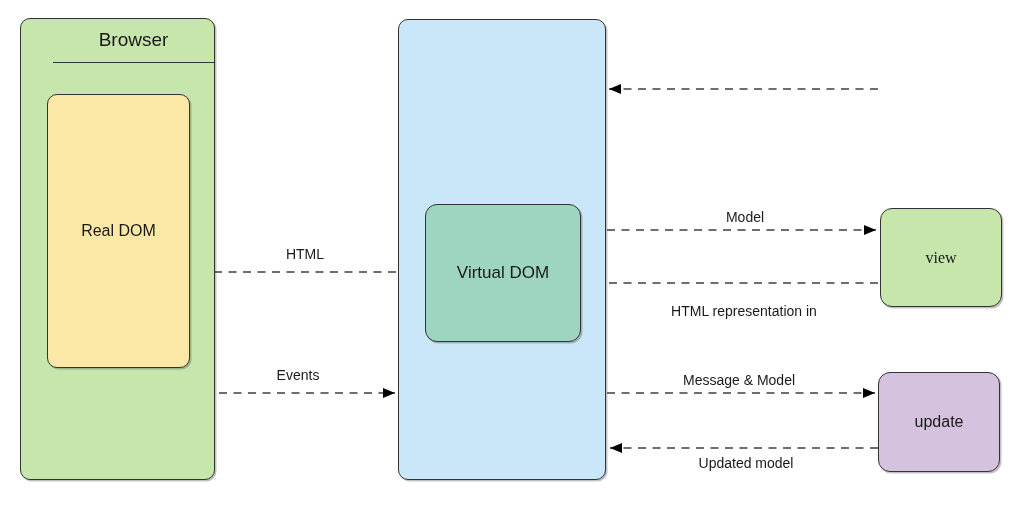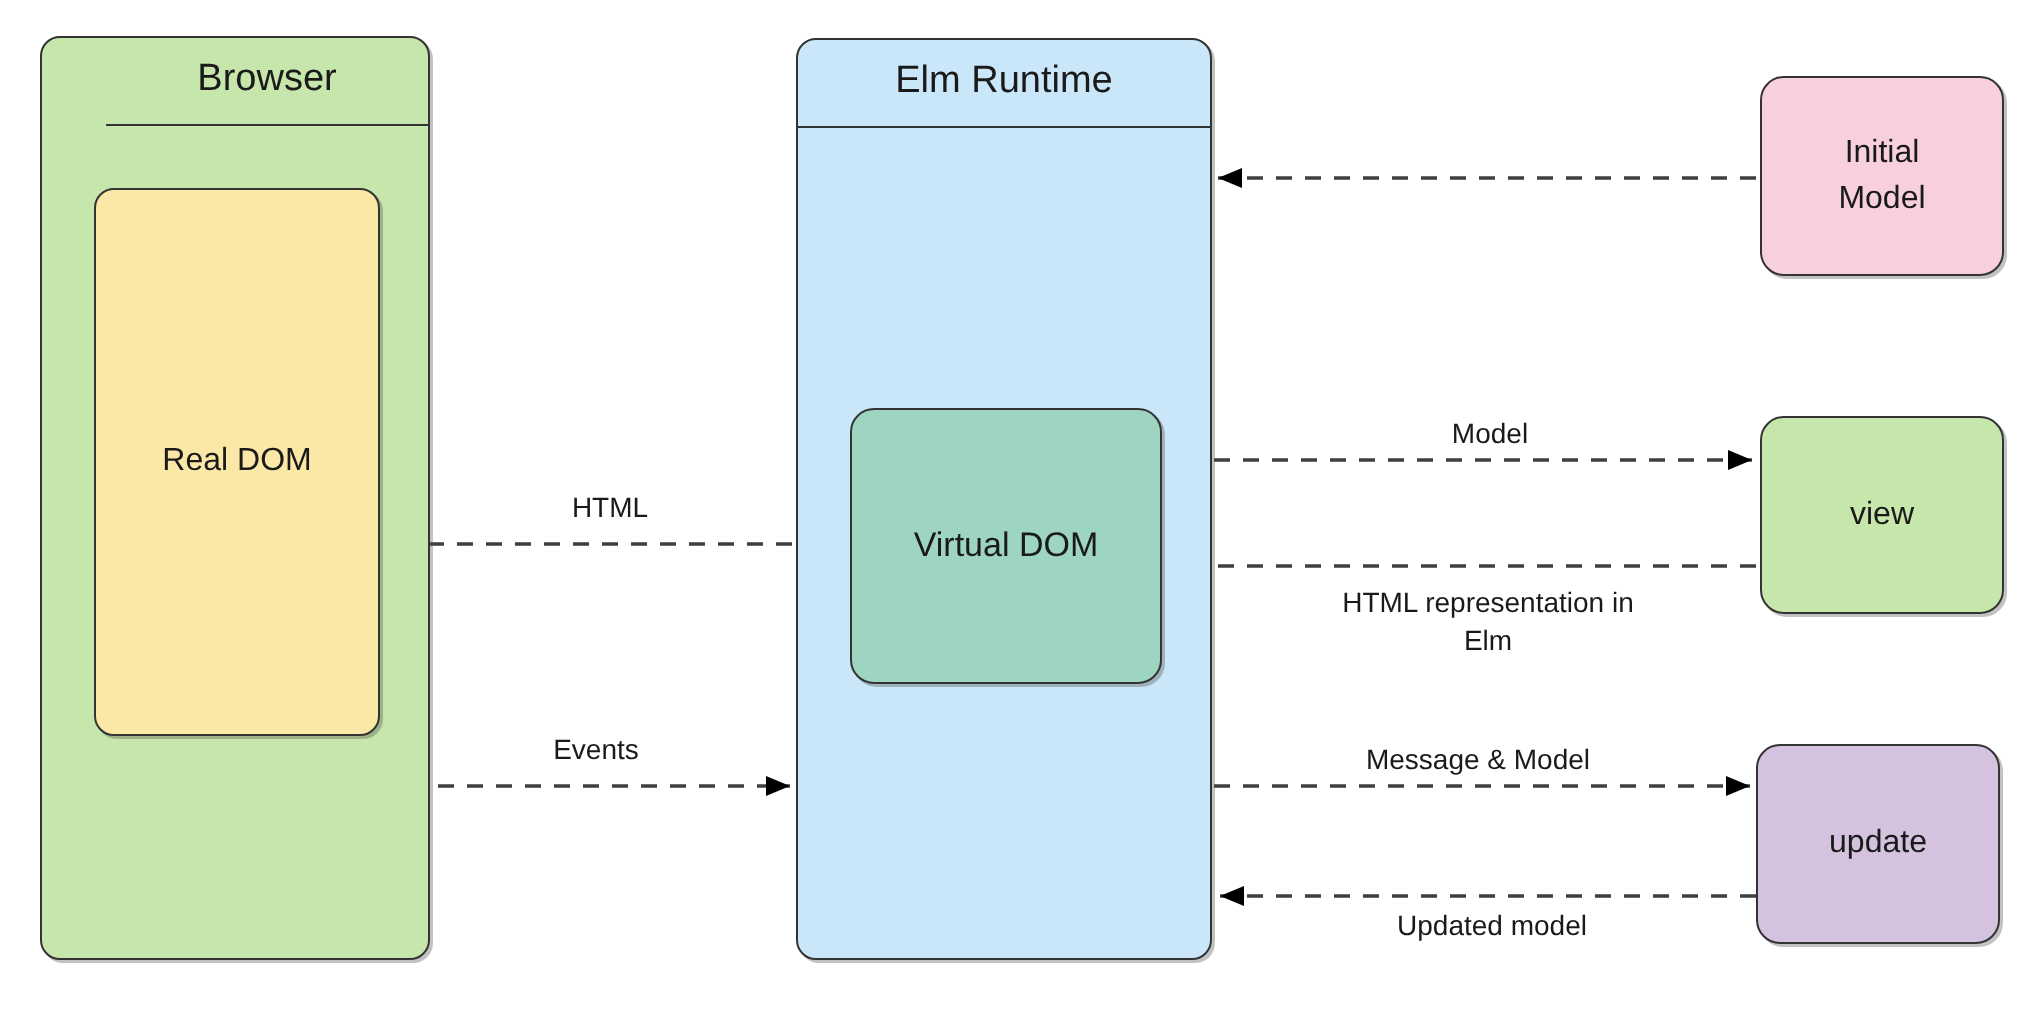--- a/index.html
+++ b/index.html
@@ -89,46 +89,41 @@
   </svg>
 
   <div class="box container-box" style="left: 20px; top: 18px; width: 195px; height: 462px; background: rgb(198, 230, 171); padding-left: 32px;">
     <div class="box-header">Browser</div>
     <div class="box leaf-box" style="left: 26px; top: 75px; width: 143px; height: 274px; border-radius: 10px; background: rgb(251, 232, 166);">
       <span>Real DOM</span>
     </div>
   </div>
 
   <div class="box container-box" style="left: 398px; top: 19px; width: 208px; height: 461px; background: rgb(201, 231, 248);">
-    <div class="box-header">Elm Runtime</div>
     <div class="box leaf-box vdom" style="left: 26px; top: 184px; width: 156px; height: 138px; background: rgb(158, 213, 192);">
       <span>Virtual DOM</span>
     </div>
   </div>
 
-  <div class="box leaf-box" style="left: 880px; top: 38px; width: 122px; height: 100px; background: rgb(248, 208, 221);">
-    <span class="wrap-narrow">Initial Model</span>
-  </div>
 
-  <div class="box leaf-box" style="left: 880px; top: 208px; width: 122px; height: 99px; background: rgb(198, 230, 171);">
+  <div class="box leaf-box" style="left: 880px; top: 208px; width: 122px; height: 99px; background: rgb(198, 230, 171); font-family: Liberation Serif, serif;">
     <span>view</span>
   </div>
 
   <div class="box leaf-box" style="left: 878px; top: 372px; width: 122px; height: 100px; background: rgb(212, 194, 222);">
     <span>update</span>
   </div>
 
   <div class="arrow-label" style="left:305px; top:254px;">HTML</div>
 
   <div class="arrow-label" style="left:298px; top:375px;">Events</div>
 
   <div class="arrow-label" style="left:745px; top:217px;">Model</div>
 
   <div class="arrow-label two-line" style="left:744px; top:311px;">
     <div>HTML representation in</div>
-    <div>Elm</div>
   </div>
 
   <div class="arrow-label" style="left:739px; top:380px;">Message &amp; Model</div>
 
   <div class="arrow-label" style="left:746px; top:463px;">Updated model</div>
 
 </div>
 
 </body></html>

